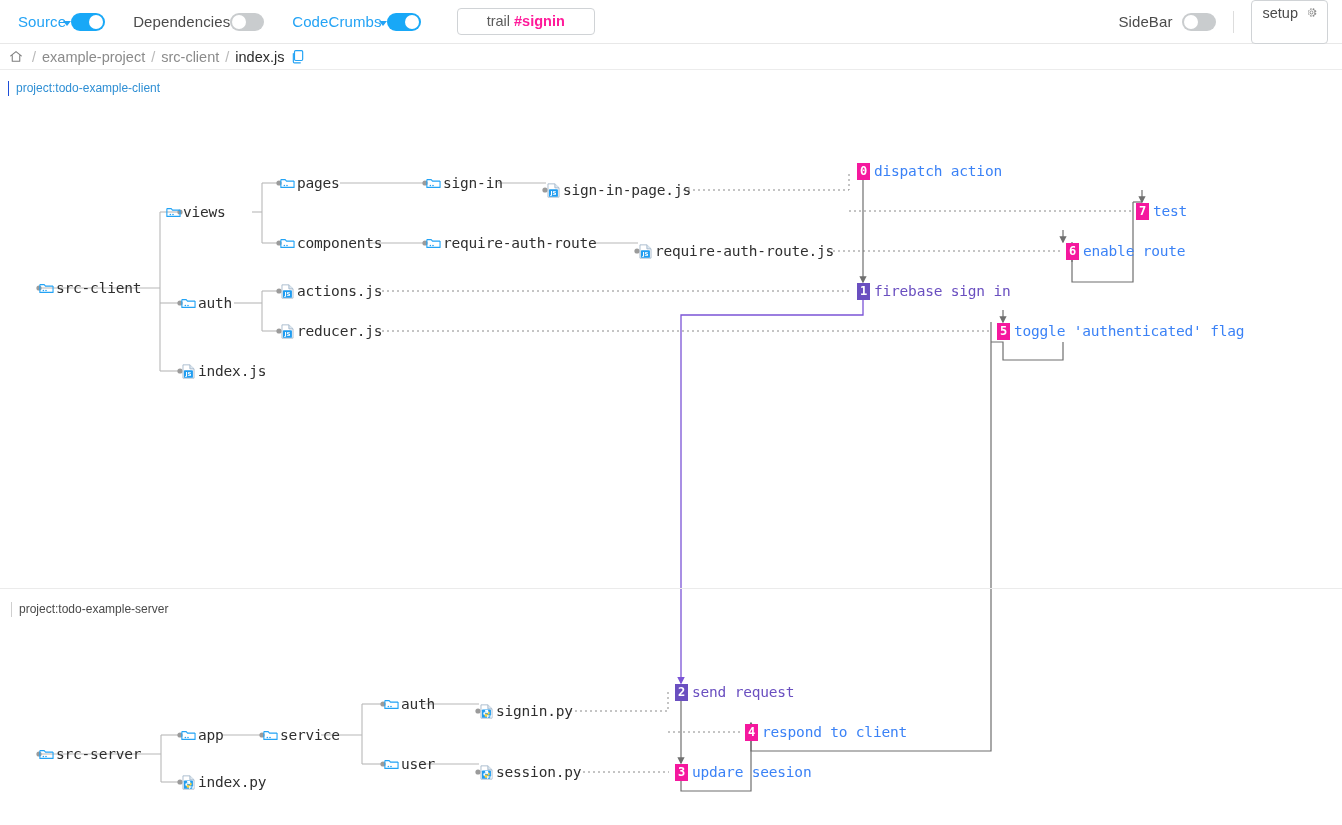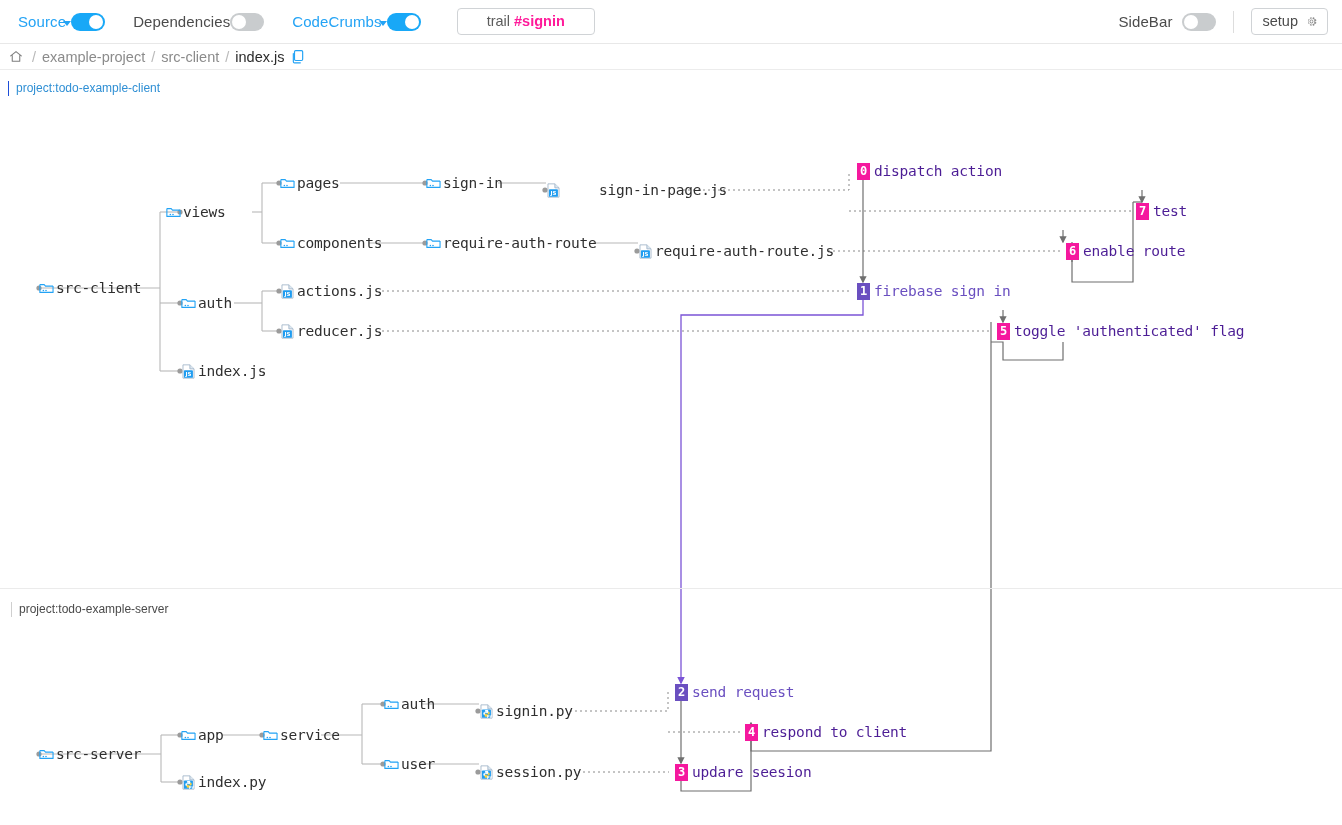--- a/index.html
+++ b/index.html
@@ -76,21 +76,21 @@
   #sidebar-group { display: flex; align-items: center; gap: 9px; }
   #tb-divider {
     width: 1px; height: 22px;
     background: #dddddd;
     margin: 0 17px;
   }
   #setup-btn {
     margin-right: 14px;
     border: 1px solid #d0d3d6;
     border-radius: 4px;
-    padding: 4px 9px 5px 11px;
+    padding: 4px 9px 22px 11px;
     font-size: 14.5px;
     color: #4b4b4b;
     background: #fff;
     cursor: pointer;
     display: flex; align-items: center; gap: 7px;
   }
   .gear { width: 13px; height: 13px; display: block; }
 
   
   #breadcrumb {
@@ -166,21 +166,21 @@
     display: inline-flex; align-items: center; justify-content: center;
     min-width: 13px; height: 17px;
     padding: 0 2px;
     font-size: 12px;
     font-weight: 700;
     color: #ffffff;
     font-family: "DejaVu Sans Mono", monospace;
   }
   .crumb-mark .ctext { margin-left: 4px; letter-spacing: -0.2px; }
   .crumb-mark.pink   .badge { background: #f5189e; }
-  .crumb-mark.pink   .ctext { color: #4c1d95; }
+  .crumb-mark.pink   .ctext { color: #3b82f6; }
   .crumb-mark.purple .badge { background: #6a4fc0; }
   .crumb-mark.purple .ctext { color: #6a4fc0; }
 </style>
 </head>
 <body>
 
 <div id="toolbar">
 
   <div class="tb-group">
     <span class="tb-label accent">Source</span>
@@ -464,21 +464,21 @@
       </div>
       <div class="node" style="left: 425px; top: 173px;">
         <svg class="ico" viewBox="0 0 20 20">
           <path d="M2.2 5.4h5.1l1.5 1.8h8.9" fill="none" stroke="#23a3f5" stroke-width="1.3" stroke-linejoin="round"></path>
           <path d="M2.2 5.4v9.2h15.5V7.2" fill="none" stroke="#23a3f5" stroke-width="1.3" stroke-linejoin="round"></path>
           <circle cx="6.3" cy="12.4" r="0.95" fill="#23a3f5"></circle>
           <circle cx="9.4" cy="12.4" r="0.95" fill="#23a3f5"></circle>
         </svg>
         <span class="nm">require-auth-route</span>
       </div>
-      <div class="node" style="left: 545px; top: 120px; gap: 36px;">
+      <div class="node" style="left: 545px; top: 120px;">
         <svg class="ico" viewBox="0 0 20 20">
           <path d="M3.5 2.2h8.2l4.8 4.6v11H3.5z" fill="#ffffff" stroke="#9fb3c8" stroke-width="1"></path>
           <path d="M11.6 2.2v4.7h4.9" fill="#dbe6f0" stroke="#9fb3c8" stroke-width="1"></path>
           <rect x="4.6" y="8.4" width="10.6" height="9" rx="1" fill="#1f9cf0"></rect>
           <text x="9.9" y="15.1" font-family="DejaVu Sans, sans-serif" font-size="6.4" font-weight="700" fill="#ffffff" text-anchor="middle">JS</text>
         </svg>
         <span class="nm">sign-in-page.js</span>
       </div>
       <div class="node" style="left: 637px; top: 181px;">
         <svg class="ico" viewBox="0 0 20 20">

